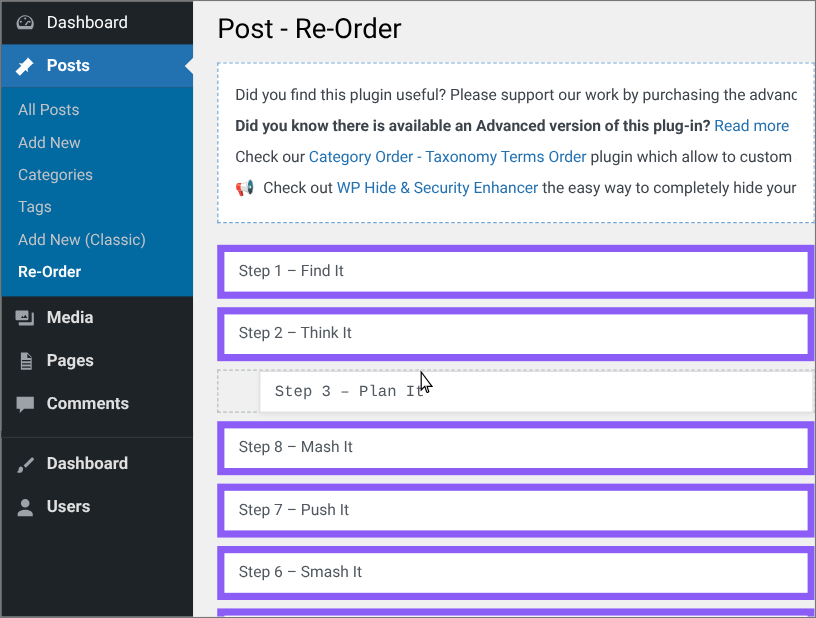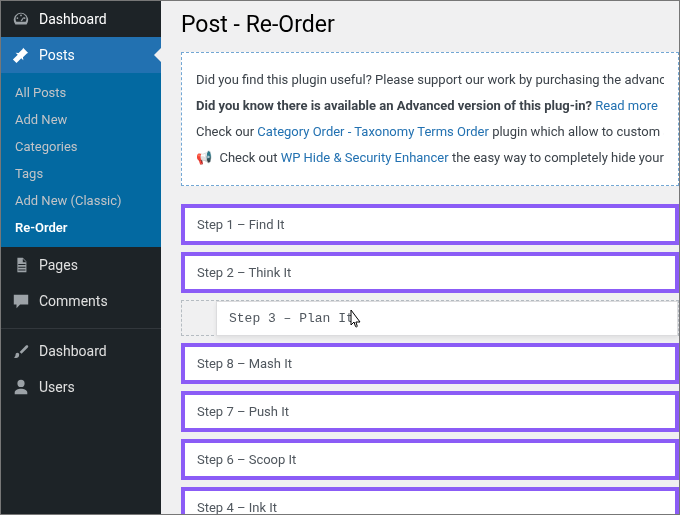--- a/index.html
+++ b/index.html
@@ -1,38 +1,38 @@
 <!DOCTYPE html>
 <html><head>
 <meta charset="utf-8">
 <style>
   * { box-sizing: border-box; margin: 0; padding: 0; }
   html, body { width: 680px; height: 515px; font-family: -apple-system, BlinkMacSystemFont, "Segoe UI", Roboto, sans-serif; font-size: 13px; color: #3c434a; background: #fff; overflow: hidden; }
   .frame { border: 1px solid #777; width: 680px; height: 515px; position: relative; background: #f0f0f1; overflow: hidden; }
   .sidebar { position: absolute; top: 0; left: 0; width: 160px; height: 100%; background: #1d2327; color: #fff; }
-  .menu-item { display: flex; align-items: center; padding: 8px 10px; color: #e0e0e0; font-size: 14px; cursor: pointer; }
+  .menu-item { display: flex; align-items: center; padding: 8px 10px; color: #e0e0e0; font-size: 14px; cursor: pointer; font-weight: bold; }
   .menu-item .icn { width: 20px; height: 20px; margin-right: 8px; display: flex; align-items: center; justify-content: center; color: #9ca2a7; }
   .menu-item.top { color: #ffffff; font-weight: 400; }
   .menu-item.active { background: #2271b1; color: #fff; position: relative; }
   .menu-item.active .icn { color: #fff; }
   .menu-item.active::after { content: ""; position: absolute; right: -1px; top: 50%; margin-top: -8px; border: 8px solid transparent; border-right-color: #f0f0f1; }
   .submenu { background: #0369a1; padding: 6px 0; }
   .submenu .sub { padding: 6px 14px; color: #c3c4c7; font-size: 13px; cursor: pointer; }
   .submenu .sub.current { color: #fff; font-weight: 600; }
   .sep { height: 6px; background: #1d2327; border-bottom: 1px solid #32373c; margin: 4px 0; }
   .badge { display: inline-flex; align-items: center; justify-content: center; min-width: 18px; height: 18px; padding: 0 5px; border-radius: 9px; background: #d63638; color: #fff; font-size: 11px; margin-left: 6px; }
   .content { position: absolute; left: 160px; top: 0; right: 0; bottom: 0; background: #f0f0f1; padding: 10px 0 0 20px; overflow: hidden; }
   h1 { font-size: 23px; font-weight: 400; color: #000000; margin: 0 0 14px 0; }
   .notice { border: 1px dashed #73a7d4; background: #fff; padding: 12px 14px; margin-bottom: 18px; font-size: 13px; line-height: 1.7; color: #3c434a; }
   .notice p { margin: 4px 0; white-space: nowrap; overflow: hidden; }
   .notice strong { font-weight: 700; }
   .notice a { color: #2271b1; text-decoration: none; }
   .megaphone { color: #d63638; margin-right: 4px; }
   .sortable { margin-right: 0; }
-  .sortable .row { background: #fff; border: 4px solid #8b5cf6; padding: 9px 12px; margin-bottom: 7px; color: #50575e; font-size: 13px; cursor: move; }
+  .sortable .row { background: #fff; border: 6px solid #8b5cf6; padding: 9px 12px; margin-bottom: 7px; color: #50575e; font-size: 13px; cursor: move; }
   .sortable .placeholder { border: 1px dashed #b5bcc2; background: #f0f0f1; height: 36px; margin-bottom: 7px; position: relative; font-family: Liberation Mono, monospace; }
   .sortable .dragging { position: absolute; left: 34px; right: 0; top: 0; background: #fff; border: 1px solid #dcdcde; padding: 9px 12px; color: #50575e; font-size: 13px; box-shadow: 0 2px 4px rgba(0,0,0,0.07); }
   .cursor { position: absolute; left: 344px; top: 307px; pointer-events: none; z-index: 50; }
   svg.icn-svg { width: 18px; height: 18px; fill: currentColor; }
 </style>
 </head>
 <body>
 
 <div class="frame">
 
@@ -58,20 +58,28 @@
 
     <div class="submenu">
       <div class="sub">All Posts</div>
       <div class="sub">Add New</div>
       <div class="sub">Categories</div>
       <div class="sub">Tags</div>
       <div class="sub">Add New (Classic)</div>
       <div class="sub current">Re-Order</div>
     </div>
 
+    <div class="menu-item">
+      <span class="icn">
+          <svg class="icn-svg" viewBox="0 0 20 20">
+            <path d="M13 11V4c0-.55-.45-1-1-1H2c-.55 0-1 .45-1 1v7c0 .55.45 1 1 1h10c.55 0 1-.45 1-1zm-7-1l1.5-2 1 1.5L10 7l2 3H6zm10-6v9c0 .55-.45 1-1 1H4v2c0 .55.45 1 1 1h12c.55 0 1-.45 1-1V6c0-.55-.45-1-1-1h-1z"></path>
+          </svg>
+        </span>
+      <span>Media</span>
+    </div>
 
 
     <div class="menu-item">
       <span class="icn">
           <svg class="icn-svg" viewBox="0 0 20 20">
             <path d="M6 2h6l4 4v12H6zM12 3v4h4zM7 16h8v-1H7zm0-3h8v-1H7zm0-3h8V9H7z"></path>
           </svg>
         </span>
       <span>Pages</span>
     </div>
@@ -131,20 +139,21 @@
     </div>
 
     <div class="sortable">
       <div class="row">Step 1 – Find It</div>
       <div class="row">Step 2 – Think It</div>
       <div class="placeholder">
         <div class="dragging">Step 3 – Plan It</div>
       </div>
       <div class="row">Step 8 – Mash It</div>
       <div class="row">Step 7 – Push It</div>
+      <div class="row">Step 6 – Smash It</div>
       <div class="row">Step 6 – Scoop It</div>
       <div class="row">Step 4 – Ink It</div>
     </div>
   </div>
 
   <div class="cursor">
     <svg width="20" height="24" viewBox="0 0 20 24">
         <path fill="#fff" stroke="#000" stroke-width="1" d="M6 2v15l3-3c.5 1.5 1 3 1.5 4.5.3.8 1.5.4 1.8-.2l-1.4-4.3H15z"></path>
       </svg>
   </div>

